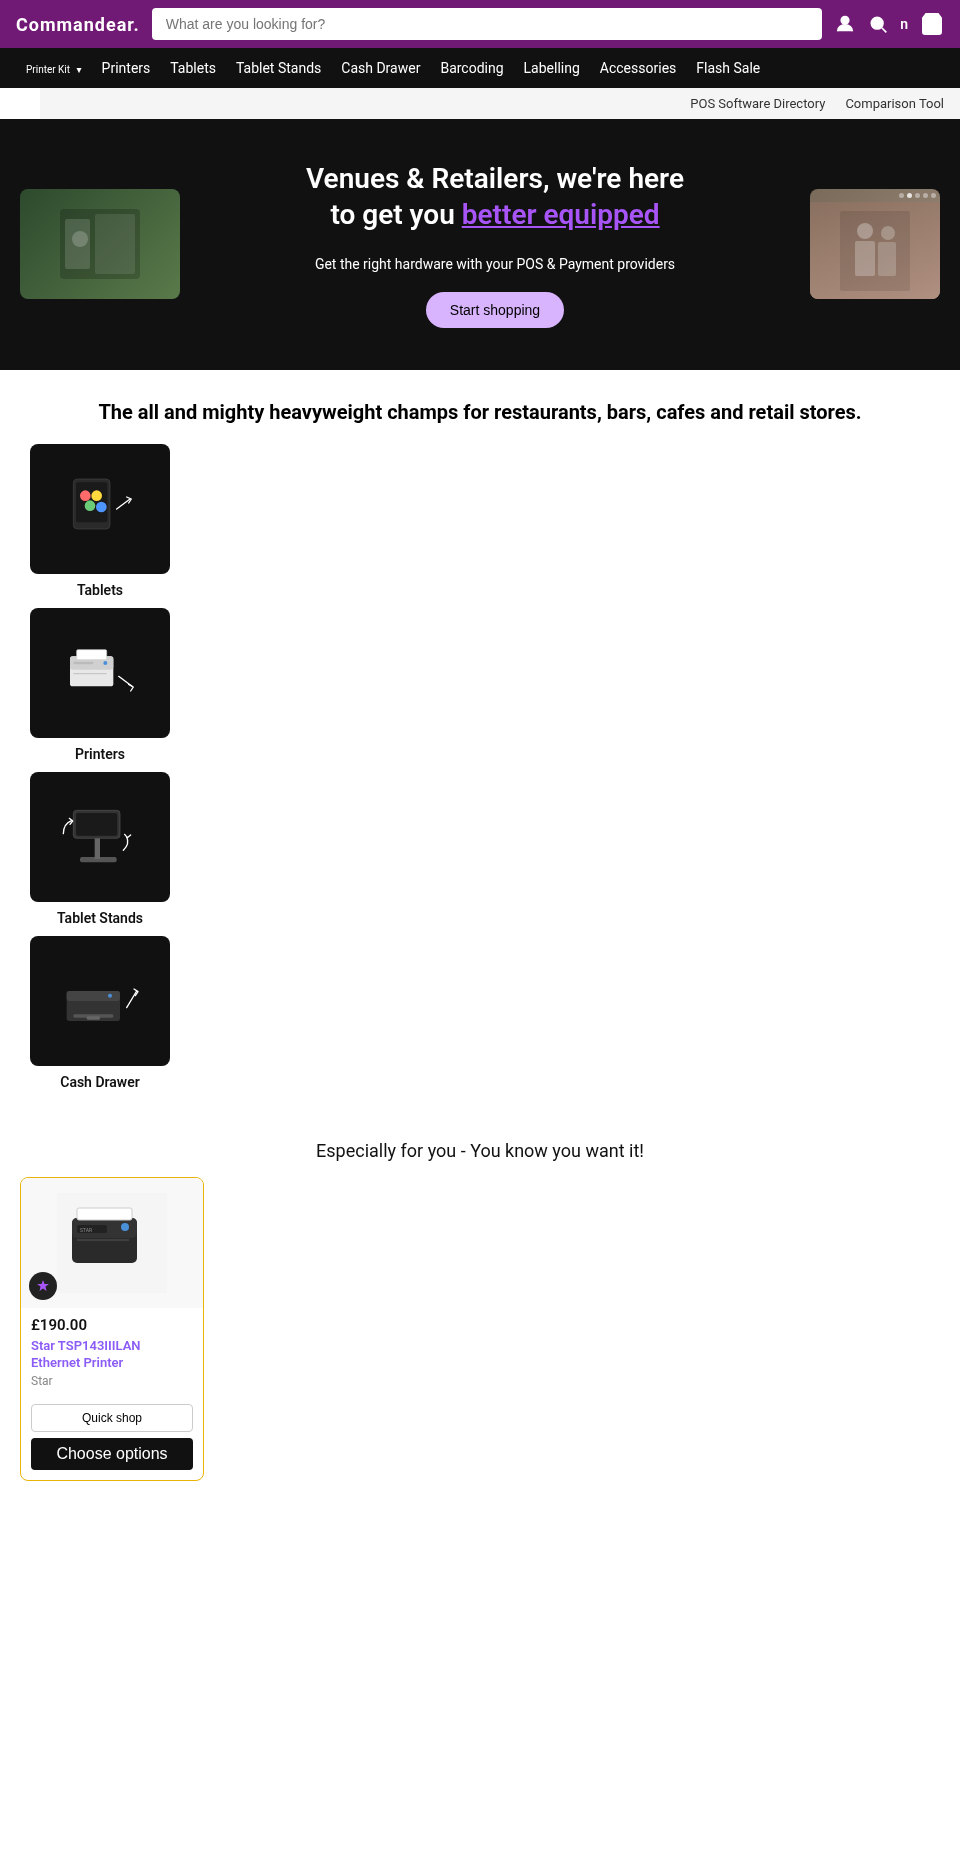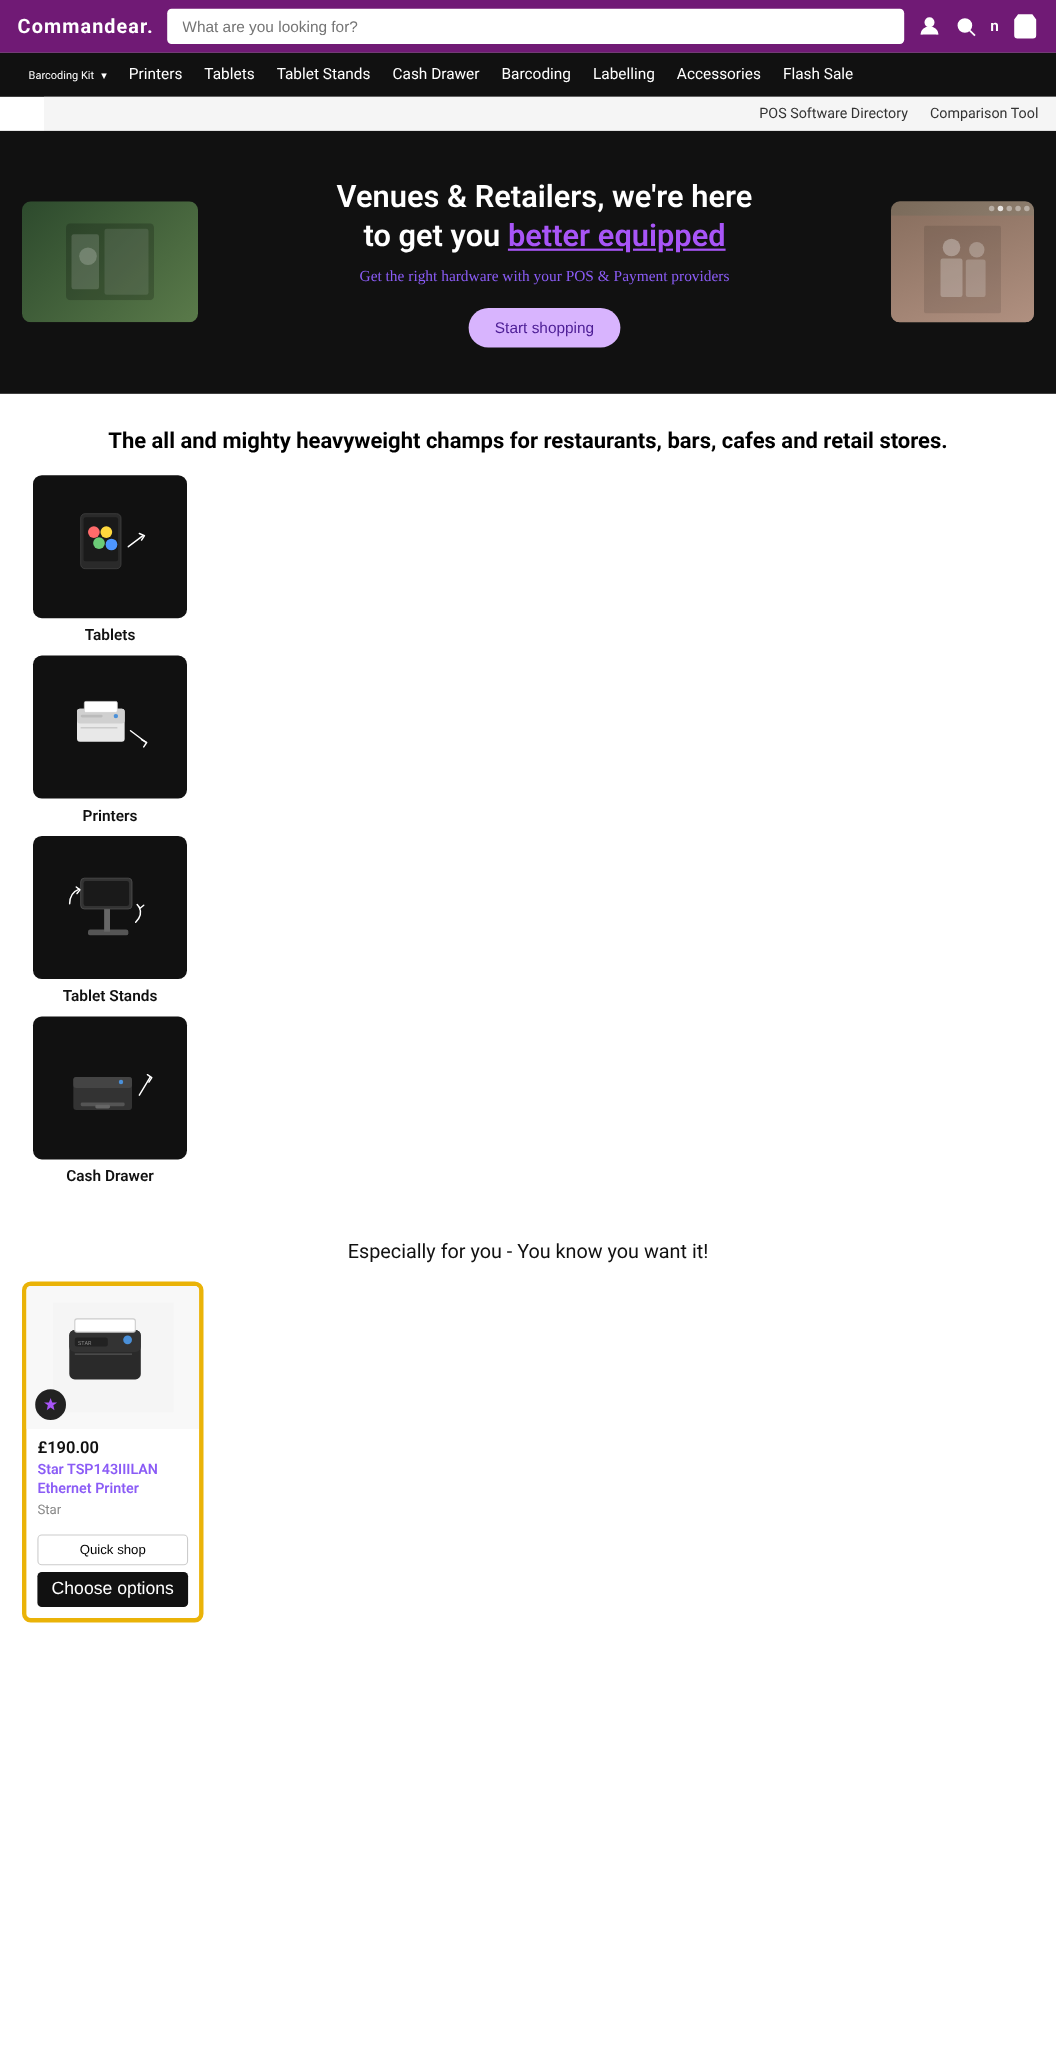--- a/index.html
+++ b/index.html
@@ -21,37 +21,37 @@
 
     
     .secondary-nav { background: #f5f5f5; padding: 8px 16px; display: flex; justify-content: flex-end; gap: 20px; margin-left: 40px; }
     .secondary-nav a { color: #333; font-size: 13px; text-decoration: none; }
 
     
     .hero { background: #111; color: #fff; padding: 42px 20px; display: flex; align-items: center; justify-content: center; position: relative; min-height: 220px; }
     .hero-content { text-align: center; flex: 1; }
     .hero-content h1 { font-size: 28px; font-weight: 600; line-height: 1.3; }
     .hero-content h1 .accent { color: #a855f7; text-decoration: underline; text-decoration-color: #a855f7; }
-    .hero-content p { font-size: 14px; color: #8b5cf6; margin: 10px 0 20px; font-family: Liberation Serif, serif; }
-    .hero-btn { background: #d8b4fe; color: #4c1d95; border: none; padding: 10px 24px; border-radius: 24px; font-size: 14px; cursor: pointer; font-weight: 500; }
+    .hero-content p { font-size: 14px; color: #ffffff; margin: 22px 0 20px; }
+    .hero-btn { background: #d8b4fe; color: #000000; border: none; padding: 10px 24px; border-radius: 24px; font-size: 14px; cursor: pointer; font-weight: 500; }
     .hero-img-left { width: 160px; height: 110px; background: linear-gradient(135deg, #3a5a3a 0%, #6a8a6a 100%); border-radius: 8px; overflow: hidden; flex-shrink: 0; margin-right: 10px; }
     .hero-img-right { width: 130px; height: 110px; background: linear-gradient(135deg, #7a6a5a 0%, #9a8a7a 100%); border-radius: 8px; overflow: hidden; flex-shrink: 0; margin-left: 10px; }
 
     
     .section-heading { text-align: center; font-size: 20px; font-weight: 700; padding: 30px 20px 20px; color: #000000; }
     .category-item { display: flex; flex-direction: column; align-items: center; width: 160px; margin-bottom: 10px; }
     .category-img { width: 140px; height: 130px; background: #111; border-radius: 8px; display: flex; align-items: center; justify-content: center; overflow: hidden; }
     .category-img svg, .category-img .product-icon { width: 80px; height: 80px; }
     .category-label { font-size: 14px; font-weight: 600; color: #111; margin-top: 8px; text-align: center; }
 
     
     .product-section-heading { text-align: center; font-size: 18px; font-weight: 400; padding: 20px 20px 16px; color: #111; }
 
     
-    .product-card { width: 165px; border: 4px solid #eab308; border-radius: 8px; overflow: hidden; margin: 0 20px; }
+    .product-card { width: 184px; border: 1px solid #eab308; border-radius: 8px; overflow: hidden; margin: 0 20px; }
     .product-card-img { width: 100%; height: 130px; background: #f8f8f8; display: flex; align-items: center; justify-content: center; position: relative; }
     .product-badge { position: absolute; bottom: 8px; left: 8px; width: 28px; height: 28px; border-radius: 50%; background: #222; display: flex; align-items: center; justify-content: center; }
     .product-card-body { padding: 8px 10px; }
     .product-price { font-size: 15px; font-weight: 600; color: #111; margin-bottom: 4px; }
     .product-name { font-size: 13px; font-weight: 600; color: #8b5cf6; line-height: 1.3; margin-bottom: 2px; }
     .product-brand { font-size: 12px; color: #888; margin-bottom: 8px; }
     .product-actions { display: flex; flex-direction: column; gap: 6px; padding: 0 10px 10px; }
     .btn-quick { background: #fff; border: 1px solid #ccc; border-radius: 4px; padding: 6px; font-size: 12px; cursor: pointer; text-align: center; }
     .btn-choose { background: #111; color: #fff; border: none; border-radius: 4px; padding: 7px; font-size: 16px; cursor: pointer; text-align: center; }
 
@@ -82,21 +82,21 @@
     <svg width="24" height="24" viewBox="0 0 24 24" fill="none" stroke="#fff" stroke-width="2">
       <path d="M6 2L3 6v14a2 2 0 002 2h14a2 2 0 002-2V6l-3-4z"></path>
         <line x1="3" y1="6" x2="21" y2="6"></line>
         <path d="M16 10a4 4 0 01-8 0"></path>
     </svg>
   </div>
 </div>
 
 <nav class="main-nav">
   <a href="#" class="nav-dropdown">
-    <span>Barcoding Kit</span>
+    <span>Printer Kit</span>
     <span style="font-size:10px;margin-left:3px;">▾</span>
   </a>
   <a href="#">Printers</a>
   <a href="#">Tablets</a>
   <a href="#">Tablet Stands</a>
   <a href="#">Cash Drawer</a>
   <a href="#">Barcoding</a>
   <a href="#">Labelling</a>
   <a href="#">Accessories</a>
   <a href="#">Flash Sale</a>

